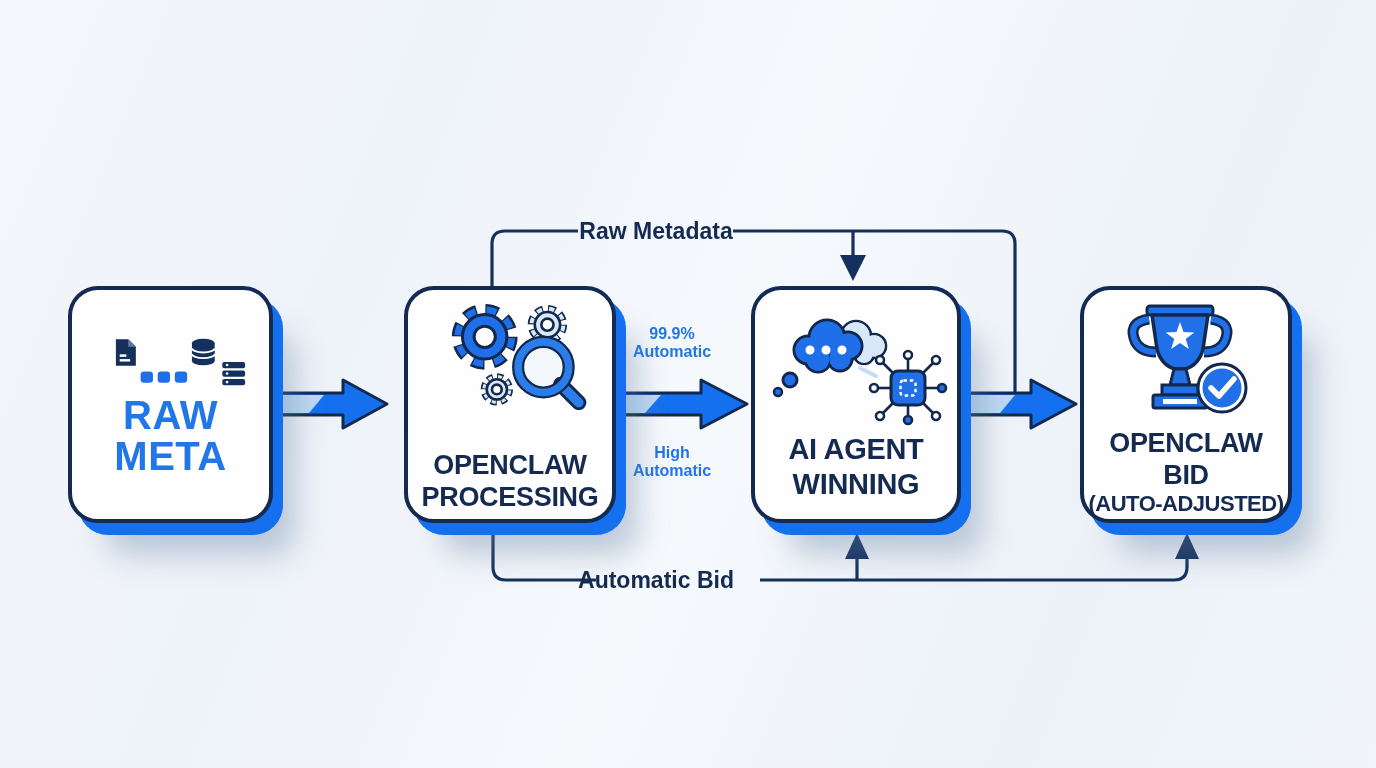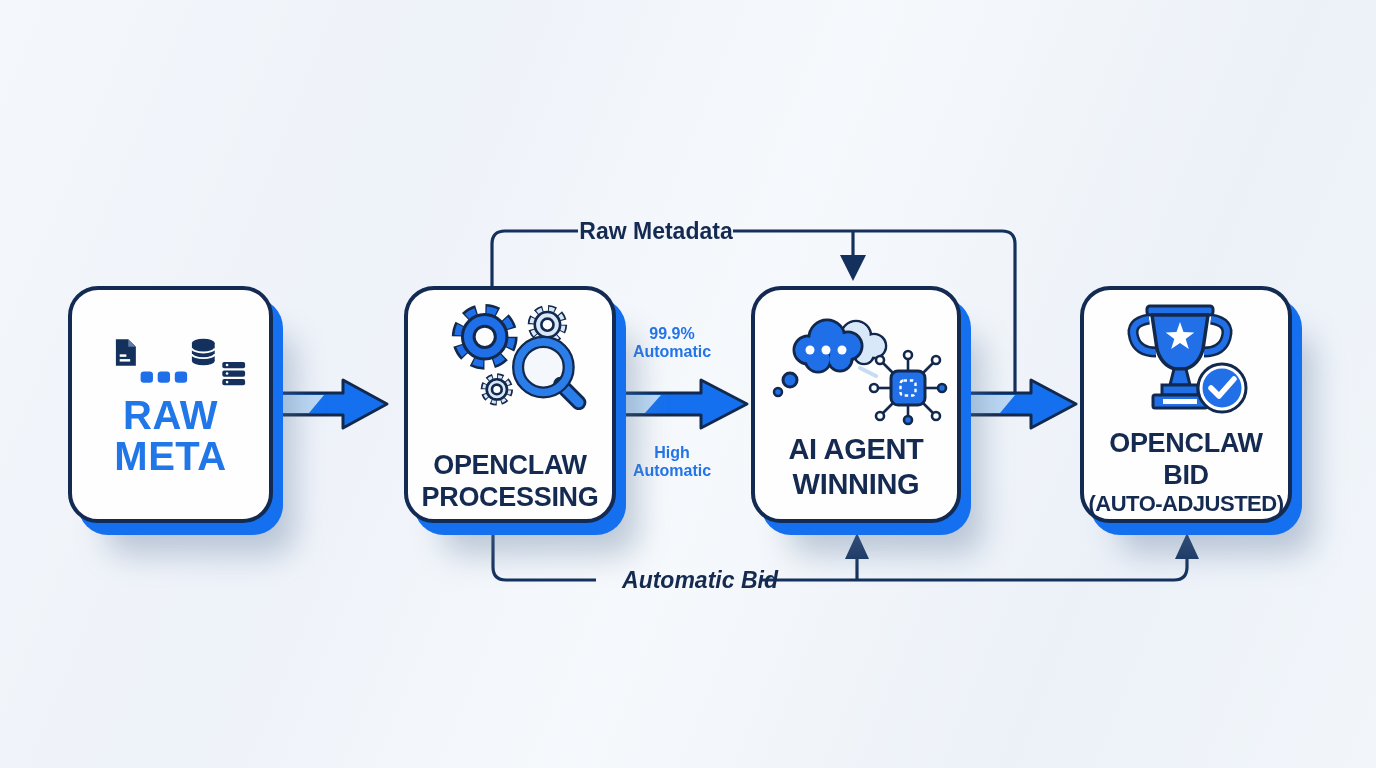--- a/index.html
+++ b/index.html
@@ -39,21 +39,21 @@
   .node-label{text-align:center;font-weight:700;}
   .label-blue-big{font-size:40px;color:#2176e8;line-height:1.02;letter-spacing:.5px;margin-top:6px;}
   .label-navy{font-size:27px;color:#142a50;line-height:1.18;letter-spacing:-.3px;margin-top:4px;}
   #node-ai .label-navy{font-size:29px;}
   .label-sub{font-size:22px;letter-spacing:-.5px;}
   .flow-label{
     position:absolute;transform:translate(-50%,-50%);
     font-size:23px;font-weight:700;color:#142a50;white-space:nowrap;
   }
   #flow-label-top{left:656px;top:231px;}
-  #flow-label-bottom{left:700px;top:580px;font-style:italic;}
+  #flow-label-bottom{left:656px;top:580px;}
   .annotation{
     position:absolute;transform:translate(-50%,-50%);
     text-align:center;font-size:16px;font-weight:700;
     color:#2274e8;line-height:1.12;white-space:nowrap;
   }
   #annotation-accuracy{left:672px;top:343px;}
   #annotation-precision{left:672px;top:462px;}
 </style>
 </head>
 <body>

